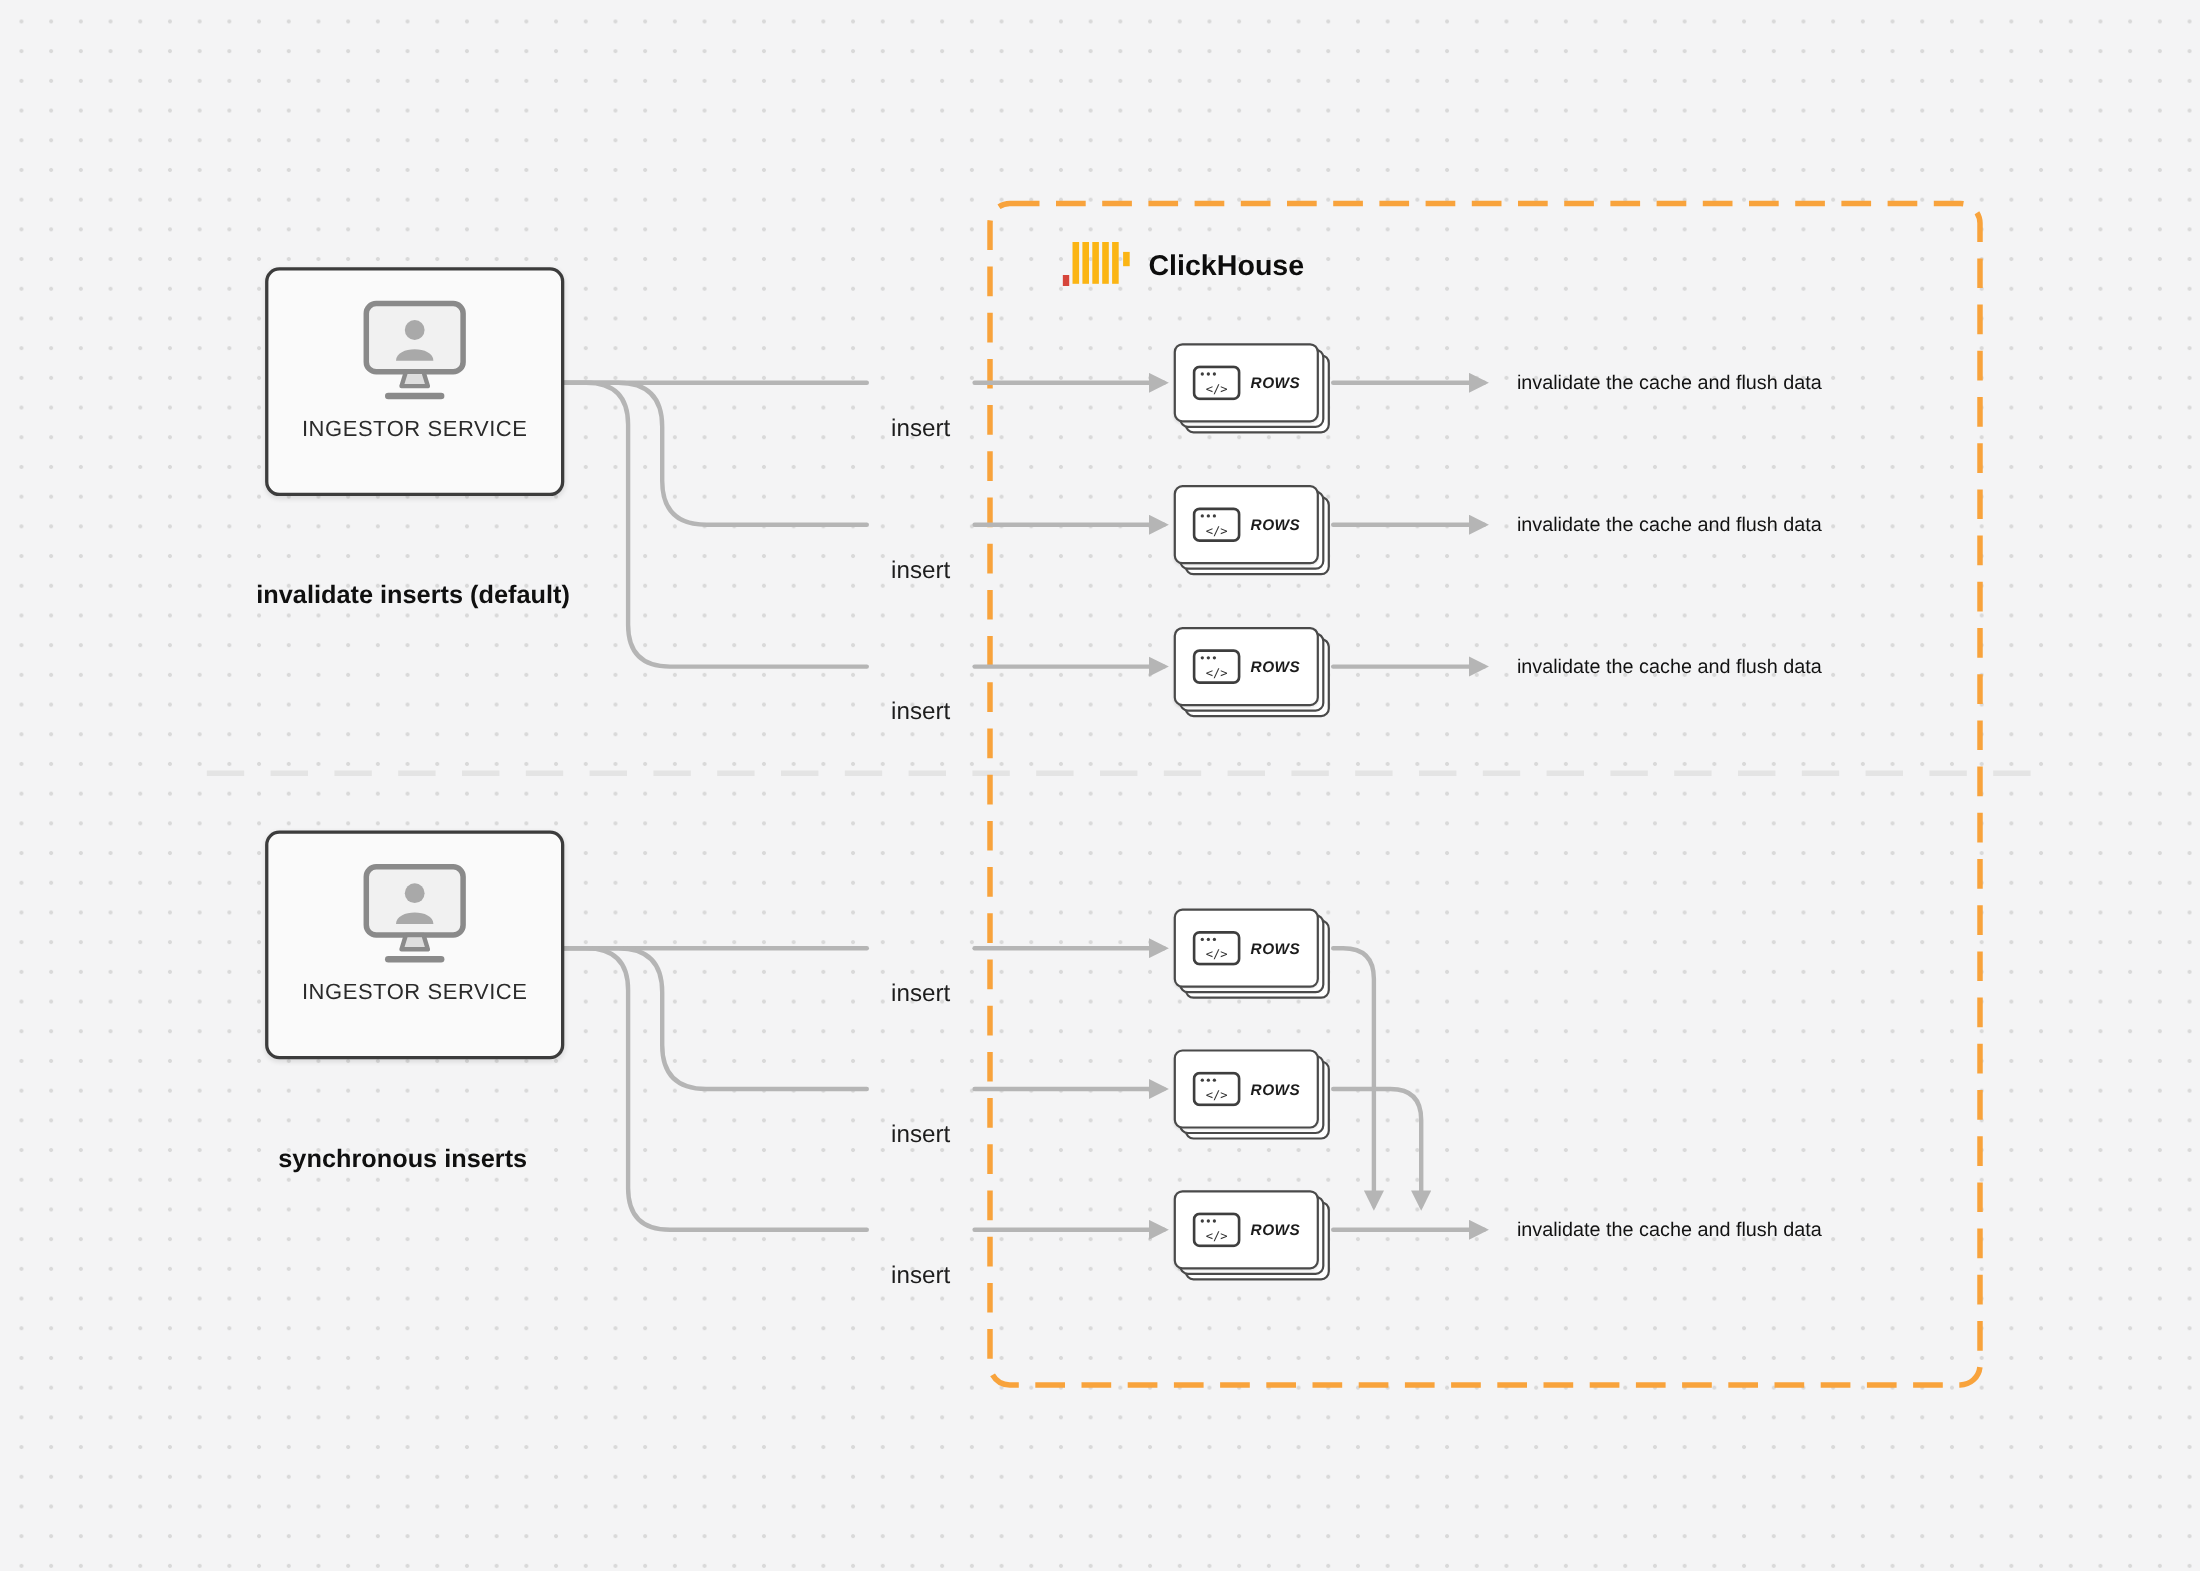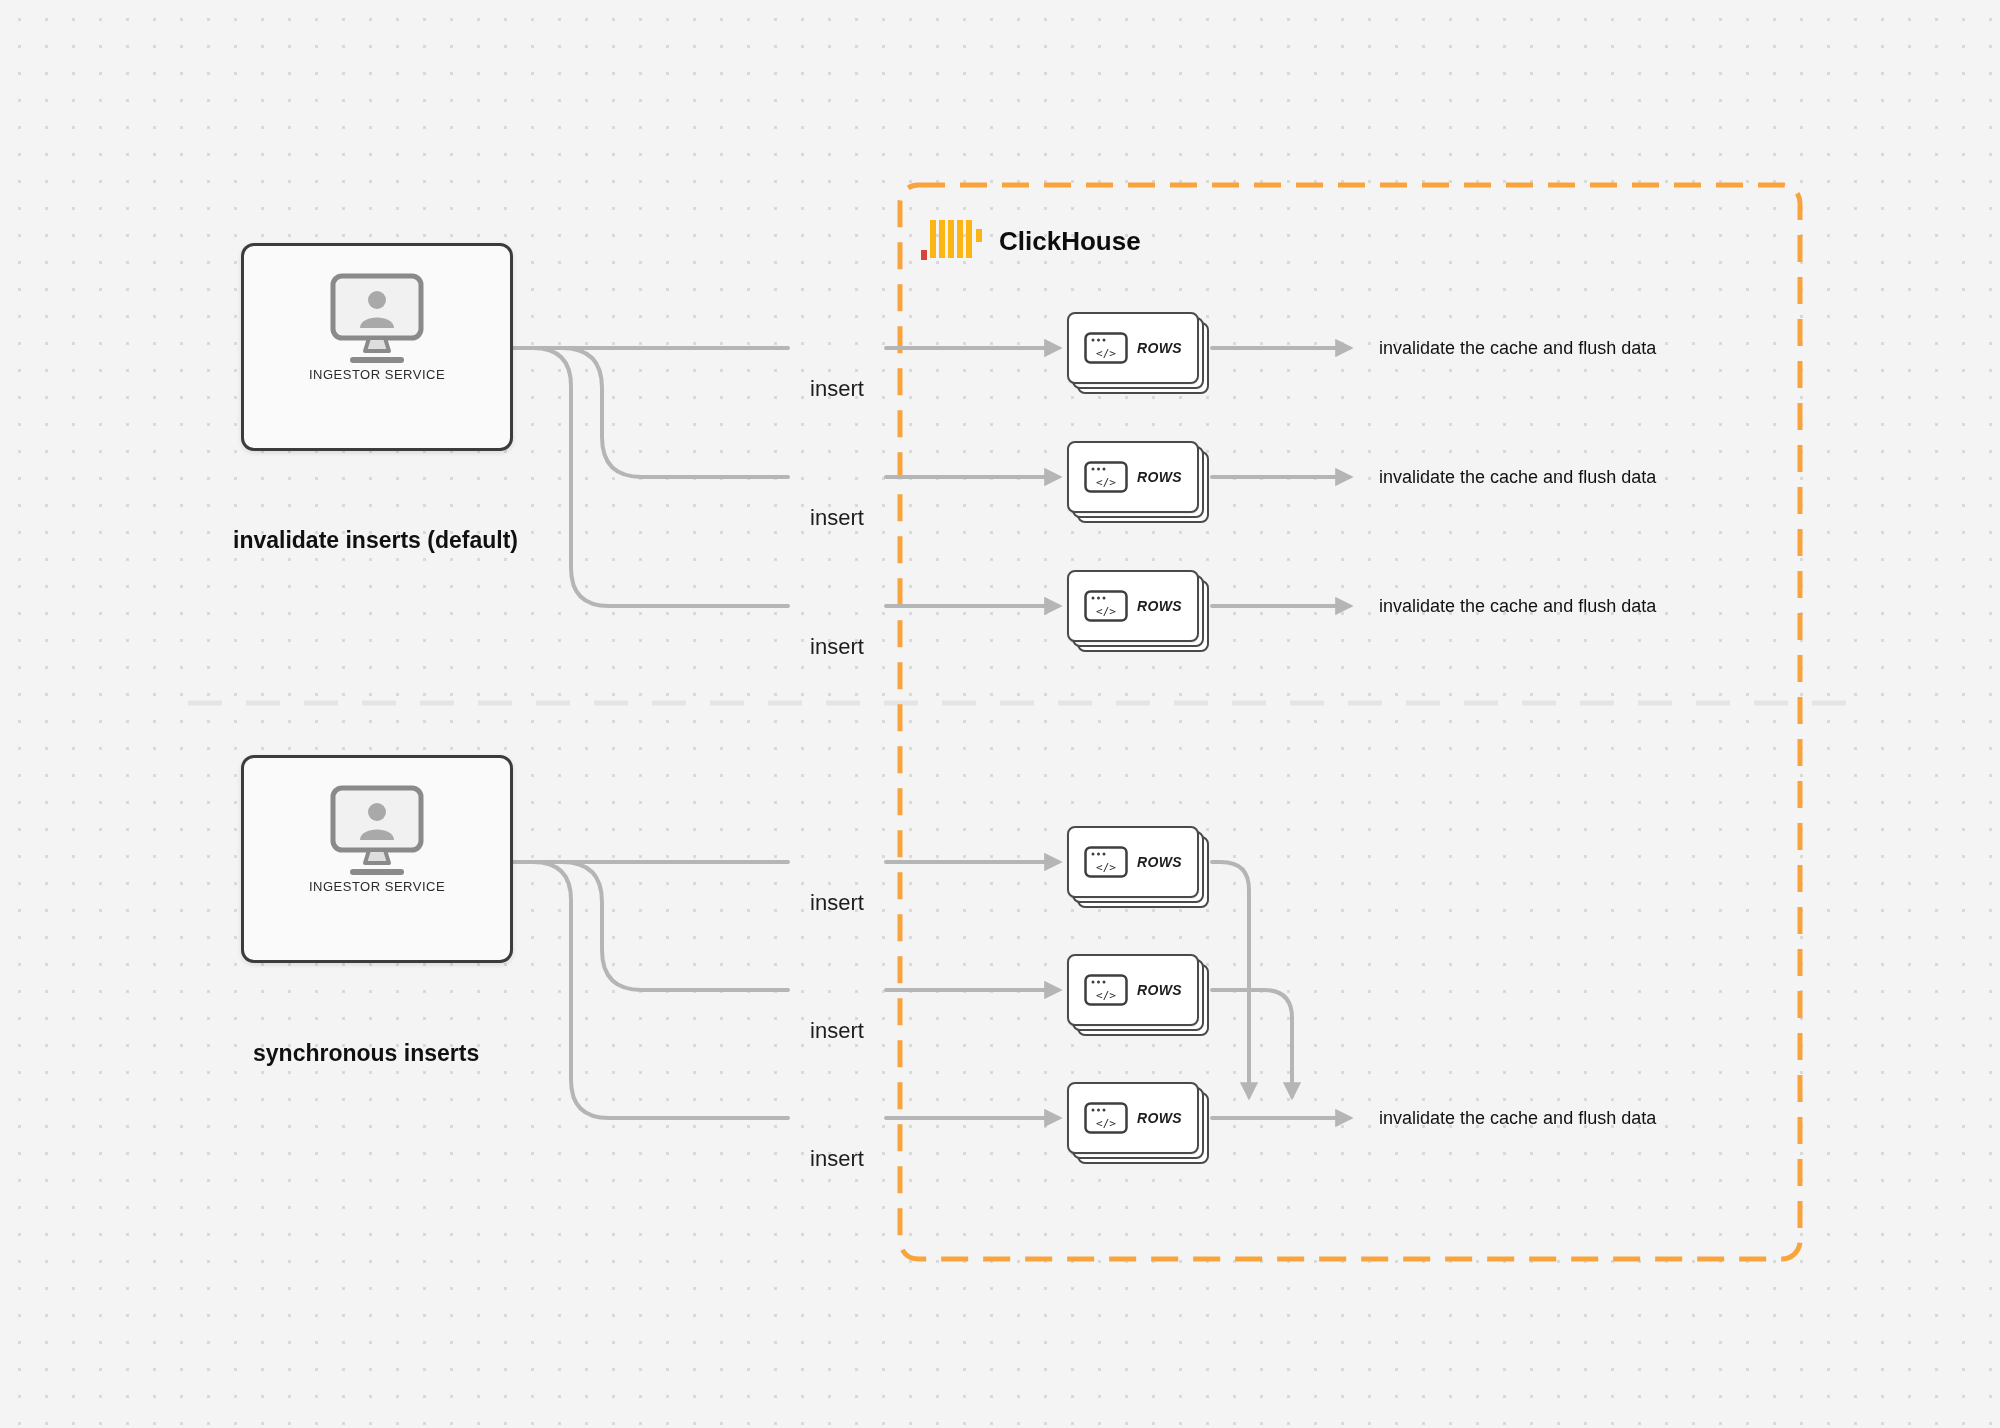--- a/index.html
+++ b/index.html
@@ -17,25 +17,25 @@
   }
   .layer{position:absolute;left:0;top:0;}
   .wire{fill:none;stroke:#b5b5b5;stroke-width:4;stroke-linecap:round;}
   .ingestor{
     position:absolute;left:241px;width:272px;height:208px;
     background:#fafafa;border:3px solid #3c3c3c;border-radius:13px;
     box-shadow:0 2px 5px rgba(0,0,0,0.10);
     display:flex;flex-direction:column;align-items:center;
     padding-top:26px;box-sizing:border-box;
   }
-  .ingestor-label{font-size:13px;font-weight:500;color:#2b2b2b;letter-spacing:0.5px;text-align:right;}
+  .ingestor-label{margin-top:12px;font-size:20px;font-weight:500;color:#2b2b2b;letter-spacing:0.5px;text-align:right;}
   .caption{position:absolute;font-size:23px;font-weight:700;color:#101010;white-space:nowrap;}
   .insert-label{position:absolute;width:94px;height:30px;line-height:30px;text-align:center;font-size:22px;color:#1d1d1d;margin-top:41px;}
   .result-label{position:absolute;height:32px;line-height:32px;font-size:18px;color:#121212;white-space:nowrap;}
-  .ch-header{position:absolute;left:921px;top:220px;display:flex;align-items:center;gap:16px;}
+  .ch-header{position:absolute;left:966px;top:220px;display:flex;align-items:center;gap:16px;}
   .ch-label{font-size:26px;font-weight:600;color:#0d0d0d;}
   .rows-card{position:absolute;width:142px;height:82px;}
   .rows-card .sheet{position:absolute;width:132px;height:72px;background:#ffffff;border:2px solid #4a4a4a;border-radius:8px;box-sizing:border-box;}
   .rows-card .s2{left:10px;top:10px;}
   .rows-card .s1{left:5px;top:5px;}
   .rows-card .face{left:0;top:0;display:flex;align-items:center;justify-content:center;gap:9px;box-shadow:0 1px 2px rgba(0,0,0,0.08);}
   .rows-text{font-size:14px;font-style:italic;font-weight:700;color:#1c1c1c;letter-spacing:0.4px;}
 </style>
 </head>
 <body>

